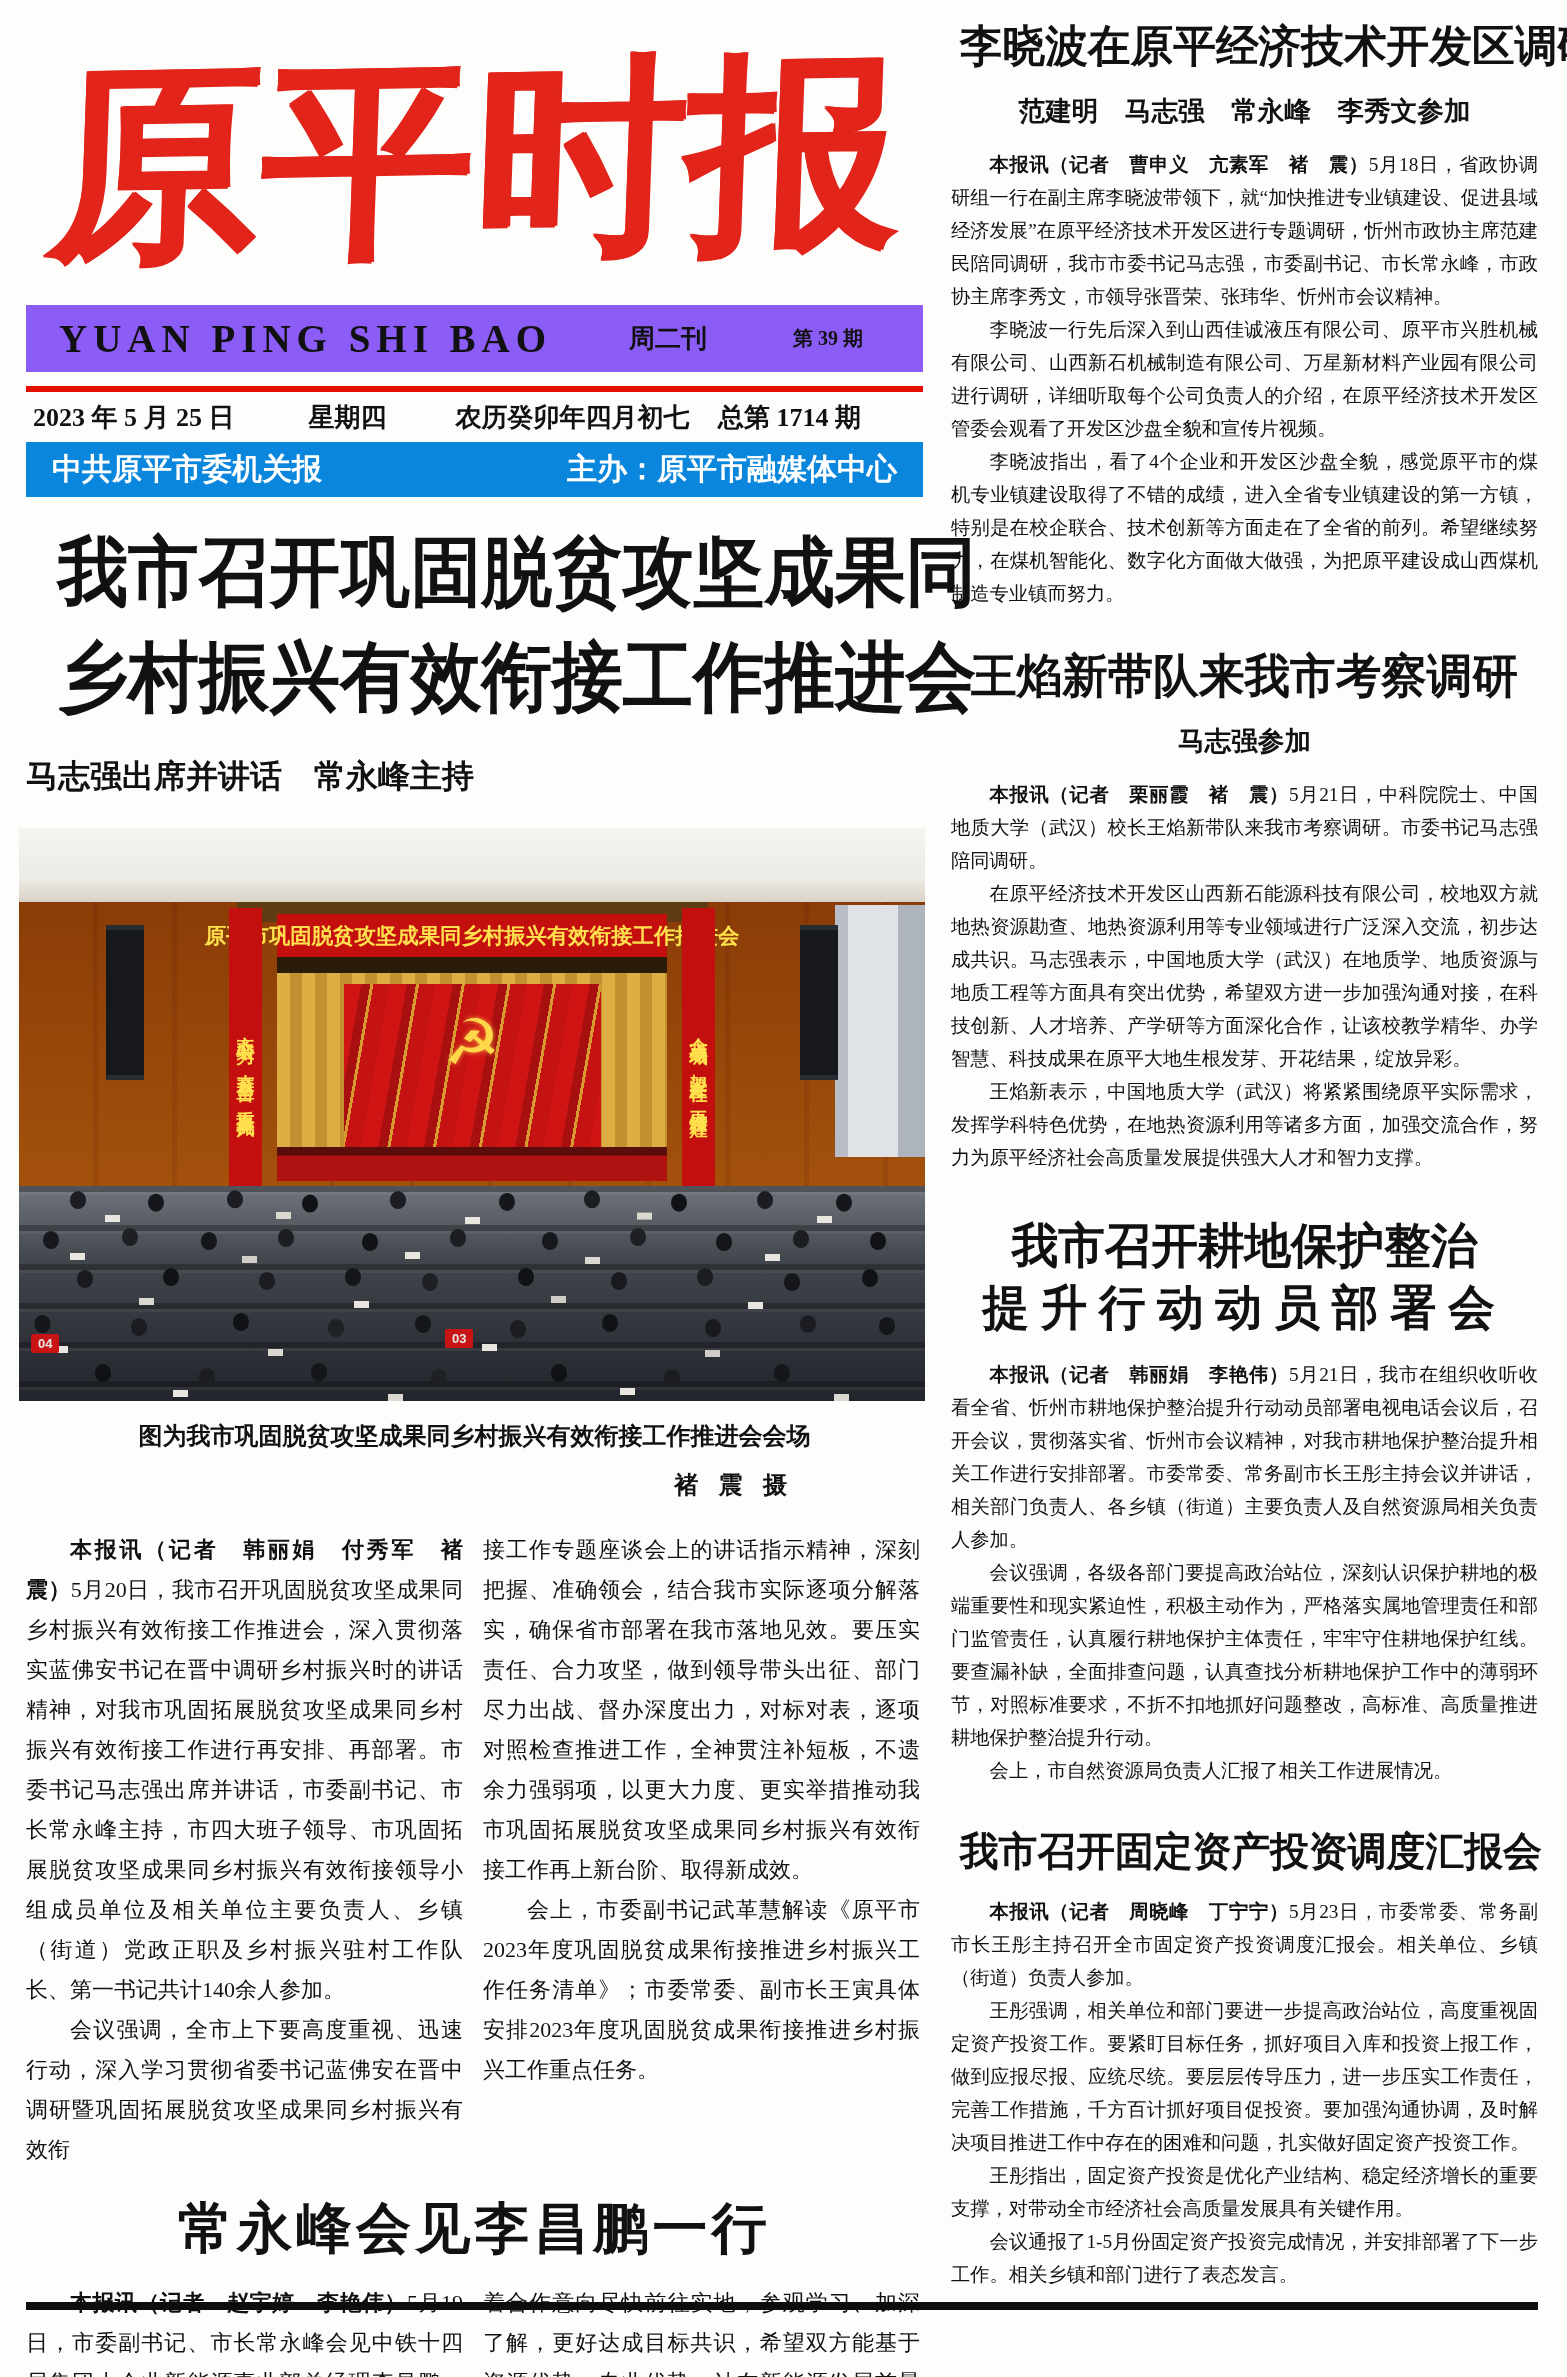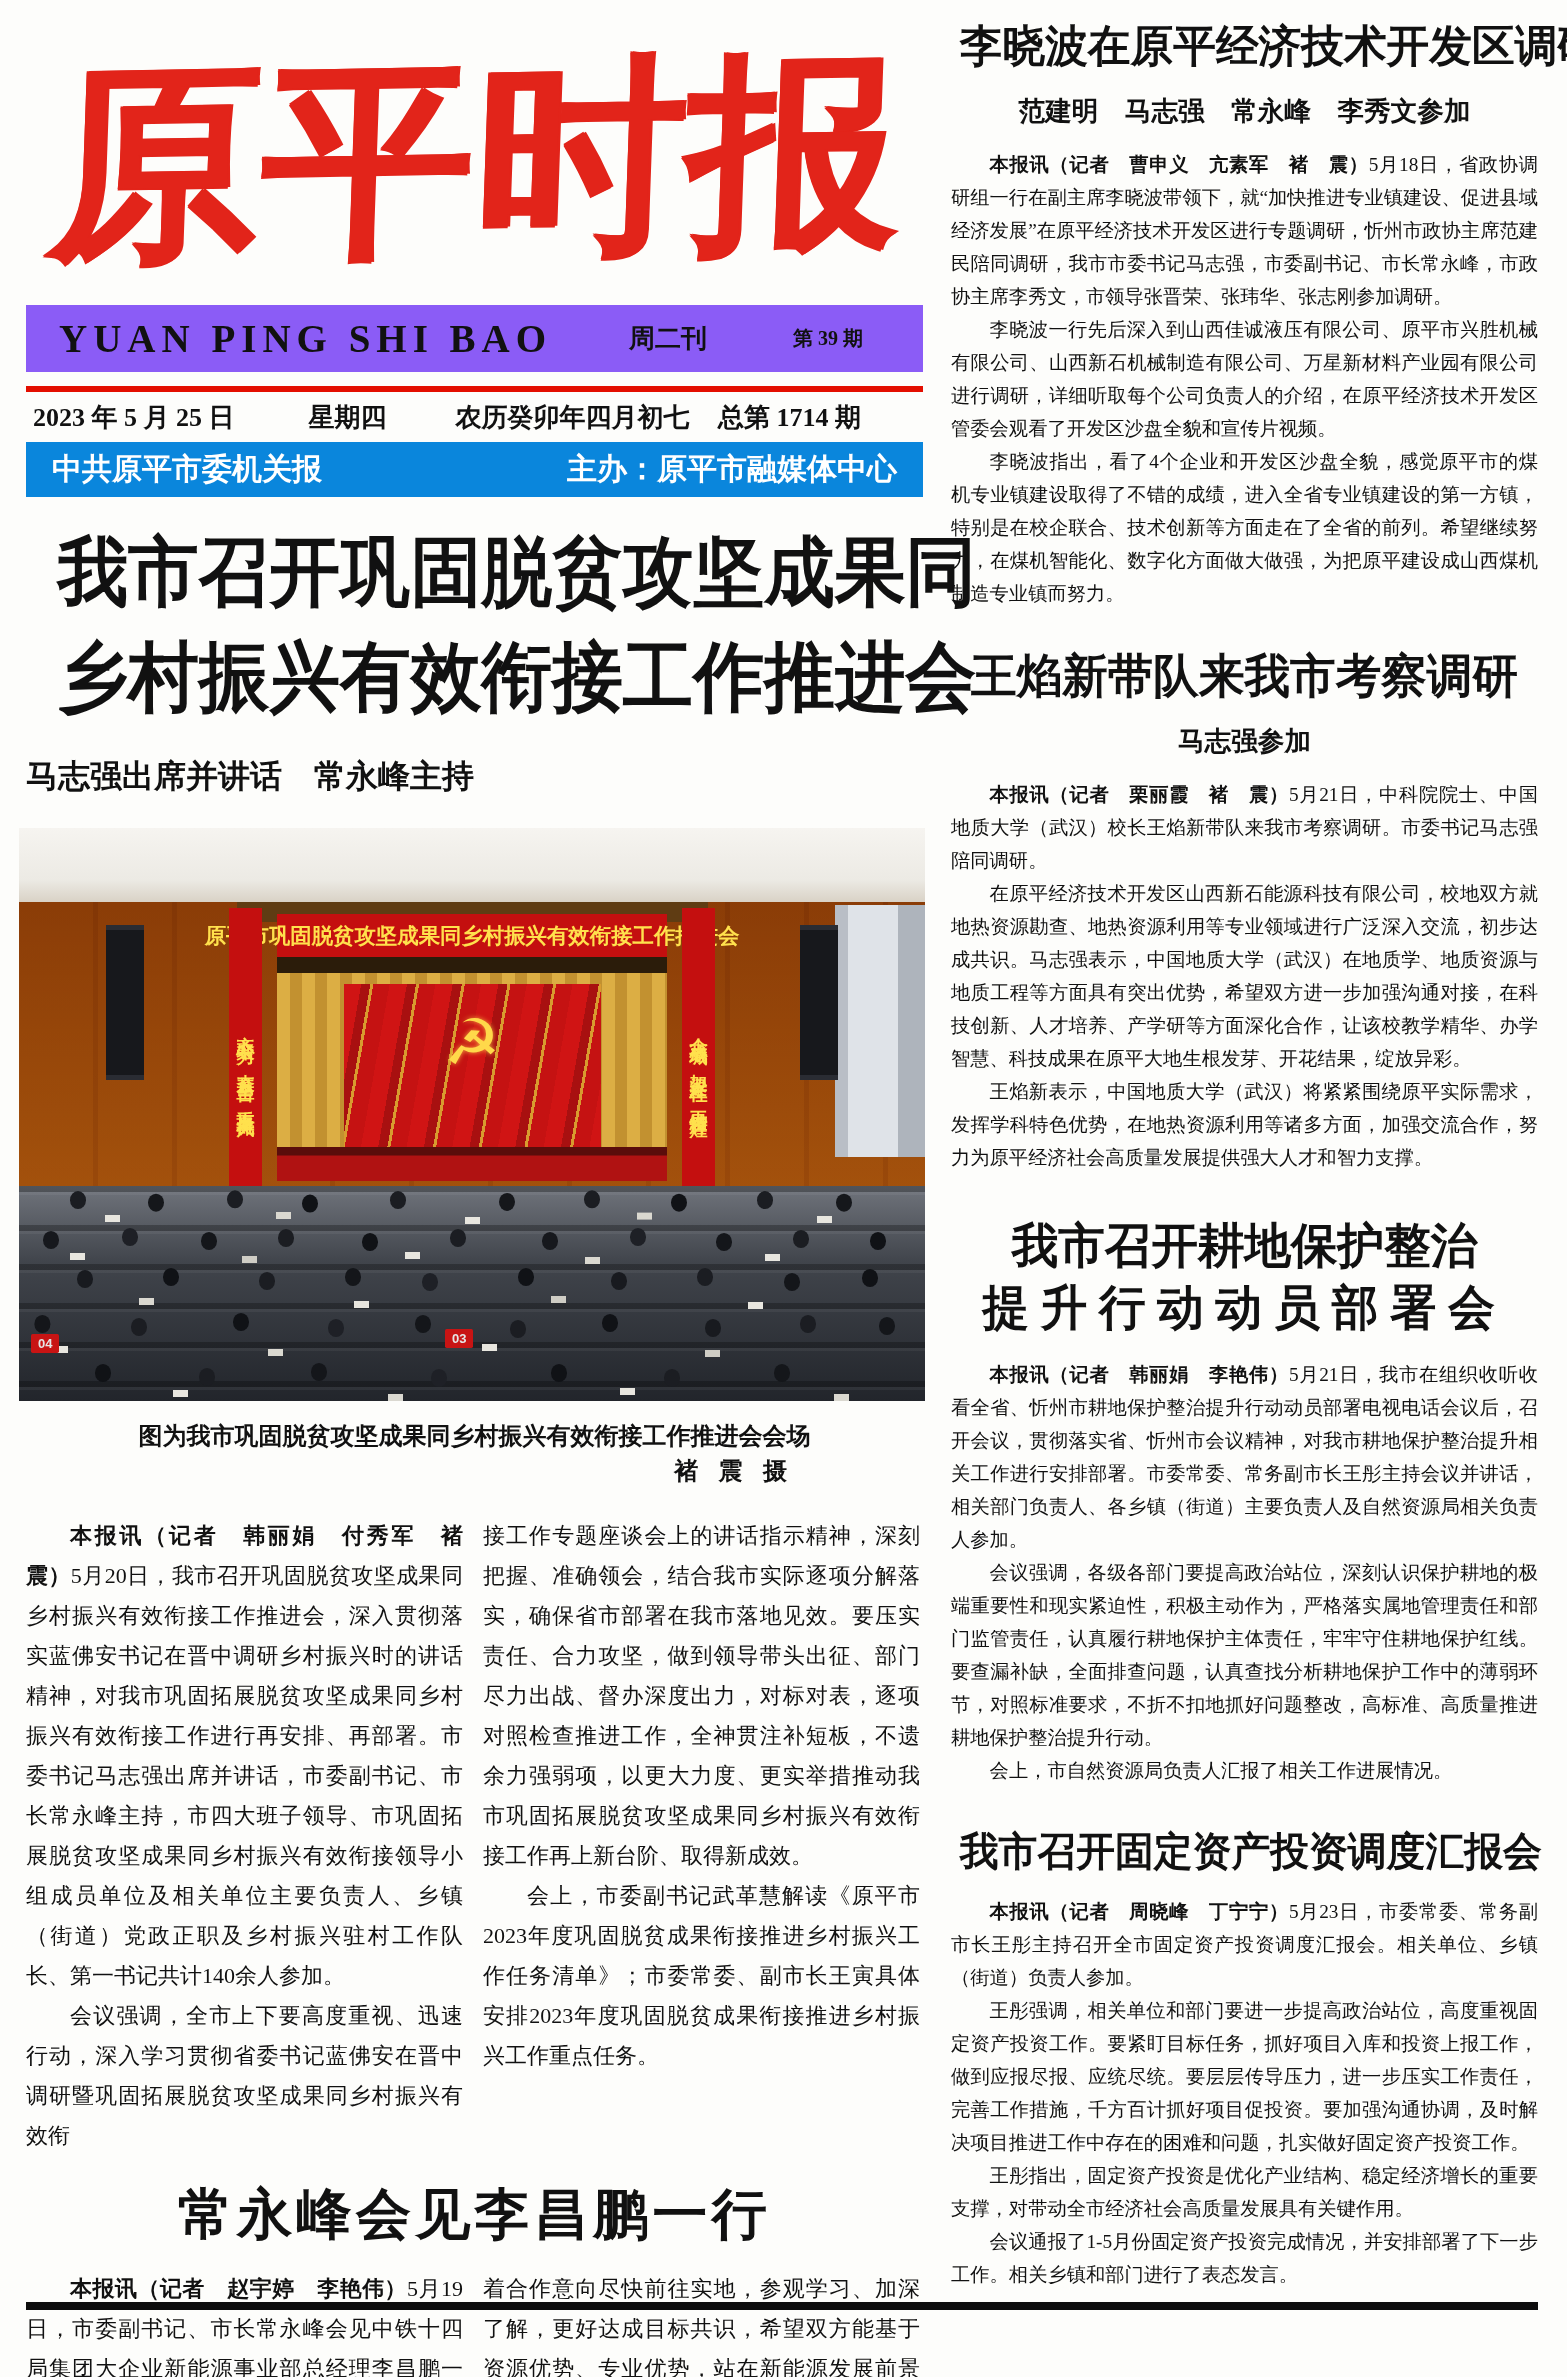--- a/index.html
+++ b/index.html
@@ -91,21 +91,21 @@
       120px 112px #dad8d0,335px 115px #e8e6df,532px 110px #cfcdc5,729px 116px #e8e6df,
       34px 160px #e8e6df,249px 163px #dad8d0,463px 158px #e8e6df,686px 164px #cfcdc5,
       154px 204px #e8e6df,369px 208px #dad8d0,601px 202px #e8e6df,815px 208px #dad8d0;}
   .ph-tag{position:absolute;background:#c81414;color:#e5e5e5;font:700 13px "Liberation Sans",sans-serif;
     padding:1.7px 6.9px;border-radius:1.7px;}
   .ph-tag.t1{left:12px;bottom:48px;}
   .ph-tag.t2{left:426px;bottom:53px;}
 
   .caption{margin-top:19px;font-size:24px;font-weight:700;text-align:center;
     font-family:"Liberation Sans",sans-serif;}
-  .credit{margin-top:3px;font-size:24px;font-weight:700;text-align:right;padding-right:129px;
+  .credit{margin-top:17px;font-size:24px;font-weight:700;text-align:right;padding-right:129px;
     font-family:"Liberation Sans",sans-serif;letter-spacing:6.9px;}
 
   
   .two-col{display:flex;gap:20px;margin-top:29px;}
   .two-col .bcol{width:437px;}
   .btext p{margin:0;font-size:22px;line-height:40px;text-align:justify;text-indent:2em;}
   .btext p.noind{text-indent:0;}
   .lead-in{font-family:"Liberation Sans",sans-serif;font-weight:700;}
 
   
@@ -213,21 +213,21 @@
     </div>
   </div>
 
   <div id="col-right">
 
     <div class="r-h r-h1 sans">
       <div>李晓波在原平经济技术开发区调研</div>
     </div>
     <div class="r-by sans">范建明　马志强　常永峰　李秀文参加</div>
     <div class="r-body">
-      <p><span class="lead-in">本报讯</span><span class="lead-in">（记者　曹申义　亢素军　褚　震）</span><span>5月18日，省政协调研组一行在副主席李晓波带领下，就“加快推进专业镇建设、促进县域经济发展”在原平经济技术开发区进行专题调研，忻州市政协主席范建民陪同调研，我市市委书记马志强，市委副书记、市长常永峰，市政协主席李秀文，市领导张晋荣、张玮华、张志刚参加调研。</span></p>
+      <p><span class="lead-in">本报讯</span><span class="lead-in">（记者　曹申义　亢素军　褚　震）</span><span>5月18日，省政协调研组一行在副主席李晓波带领下，就“加快推进专业镇建设、促进县域经济发展”在原平经济技术开发区进行专题调研，忻州市政协主席范建民陪同调研，我市市委书记马志强，市委副书记、市长常永峰，市政协主席李秀文，市领导张晋荣、张玮华、忻州市会议精神。</span></p>
       <p>李晓波一行先后深入到山西佳诚液压有限公司、原平市兴胜机械有限公司、山西新石机械制造有限公司、万星新材料产业园有限公司进行调研，详细听取每个公司负责人的介绍，在原平经济技术开发区管委会观看了开发区沙盘全貌和宣传片视频。</p>
       <p>李晓波指出，看了4个企业和开发区沙盘全貌，感觉原平市的煤机专业镇建设取得了不错的成绩，进入全省专业镇建设的第一方镇，特别是在校企联合、技术创新等方面走在了全省的前列。希望继续努力，在煤机智能化、数字化方面做大做强，为把原平建设成山西煤机制造专业镇而努力。</p>
     </div>
 
     <div class="r-h r-h2 sans">
       <div>王焰新带队来我市考察调研</div>
     </div>
     <div class="r-by sans">马志强参加</div>
     <div class="r-body">
       <p><span class="lead-in">本报讯</span><span class="lead-in">（记者　栗丽霞　褚　震）</span><span>5月21日，中科院院士、中国地质大学（武汉）校长王焰新带队来我市考察调研。市委书记马志强陪同调研。</span></p>

